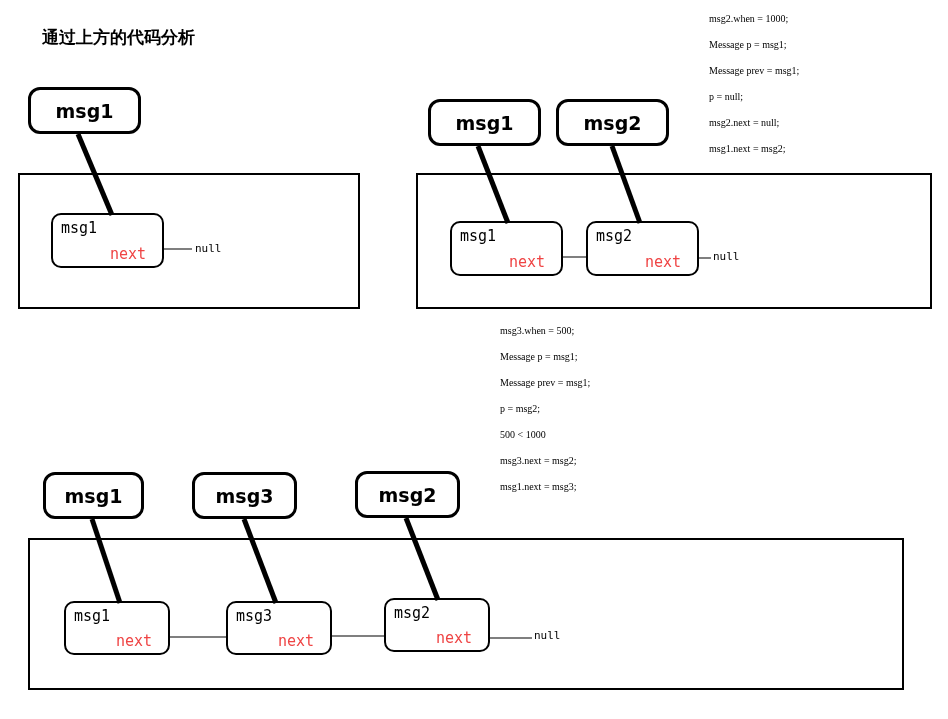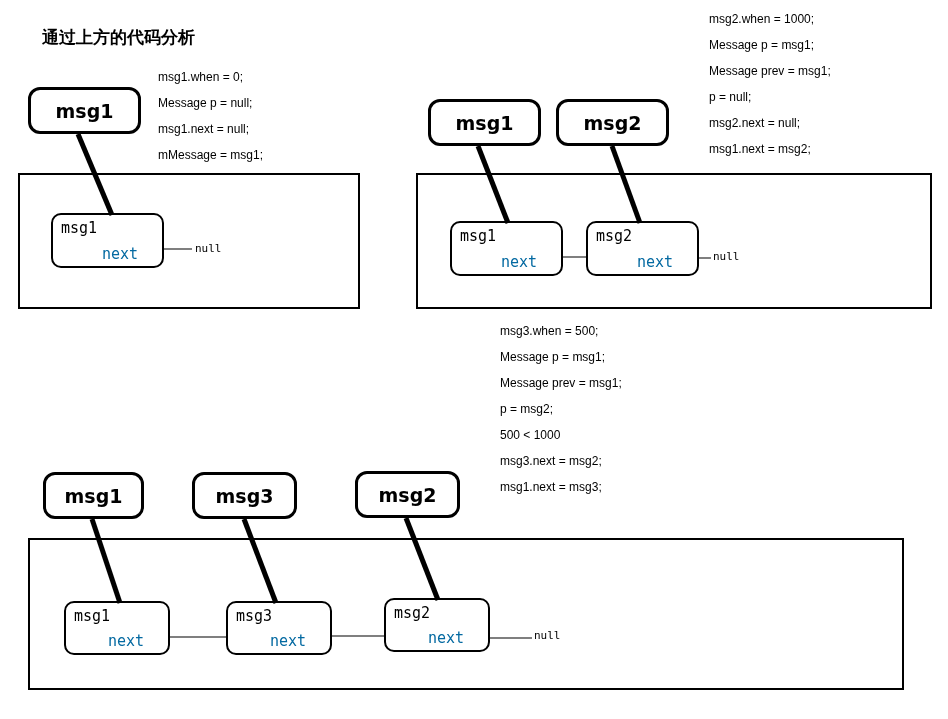--- a/index.html
+++ b/index.html
@@ -17,22 +17,22 @@
     position:absolute;
     font-family:"DejaVu Sans", sans-serif;
     font-weight:bold;
     font-size:17px;
     color:#000;
     white-space:nowrap;
   }
 
   .code{
     position:absolute;
-    font-family:Liberation Sans, sans-serif;
-    font-size:12px;
+    font-family:Liberation Serif, serif;
+    font-size:10px;
     line-height:26px;
     color:#000;
     white-space:pre;
   }
 
   .box-outer{
     position:absolute;
     border:2.5px solid #000;
     background:#fff;
     box-sizing:border-box;
@@ -62,24 +62,24 @@
   }
   .node .nlabel{
     position:absolute;
     left:8px;top:4px;
     font-family:"DejaVu Sans Mono","Liberation Mono",monospace;
     font-size:15px;
     color:#000;
   }
   .node .nnext{
     position:absolute;
-    right:24px;bottom:3px;
+    right:16px;bottom:3px;
     font-family:"DejaVu Sans Mono","Liberation Mono",monospace;
     font-size:15px;
-    color:#0369a1;
+    color:#ef4444;
   }
 
   .nulltext{
     position:absolute;
     font-family:"DejaVu Sans Mono","Liberation Mono",monospace;
     font-size:11px;
     color:#000;
     white-space:pre;
   }
 
@@ -92,24 +92,20 @@
     white-space:nowrap;
   }
 </style>
 </head>
 <body>
 
 <div class="canvas">
 
   <div class="title" style="left:30px;top:26px;margin-left:12px;">通过上方的代码分析</div>
 
-  <div class="code" style="left:158px;top:64px;">msg1.when = 0;
-Message p = null;
-msg1.next = null;
-mMessage = msg1;</div>
 
   <div class="code" style="left:709px;top:6px;">msg2.when = 1000;
 Message p = msg1;
 Message prev = msg1;
 p = null;
 msg2.next = null;
 msg1.next = msg2;</div>
 
   <div class="code" style="left:500px;top:318px;">msg3.when = 500;
 Message p = msg1;

